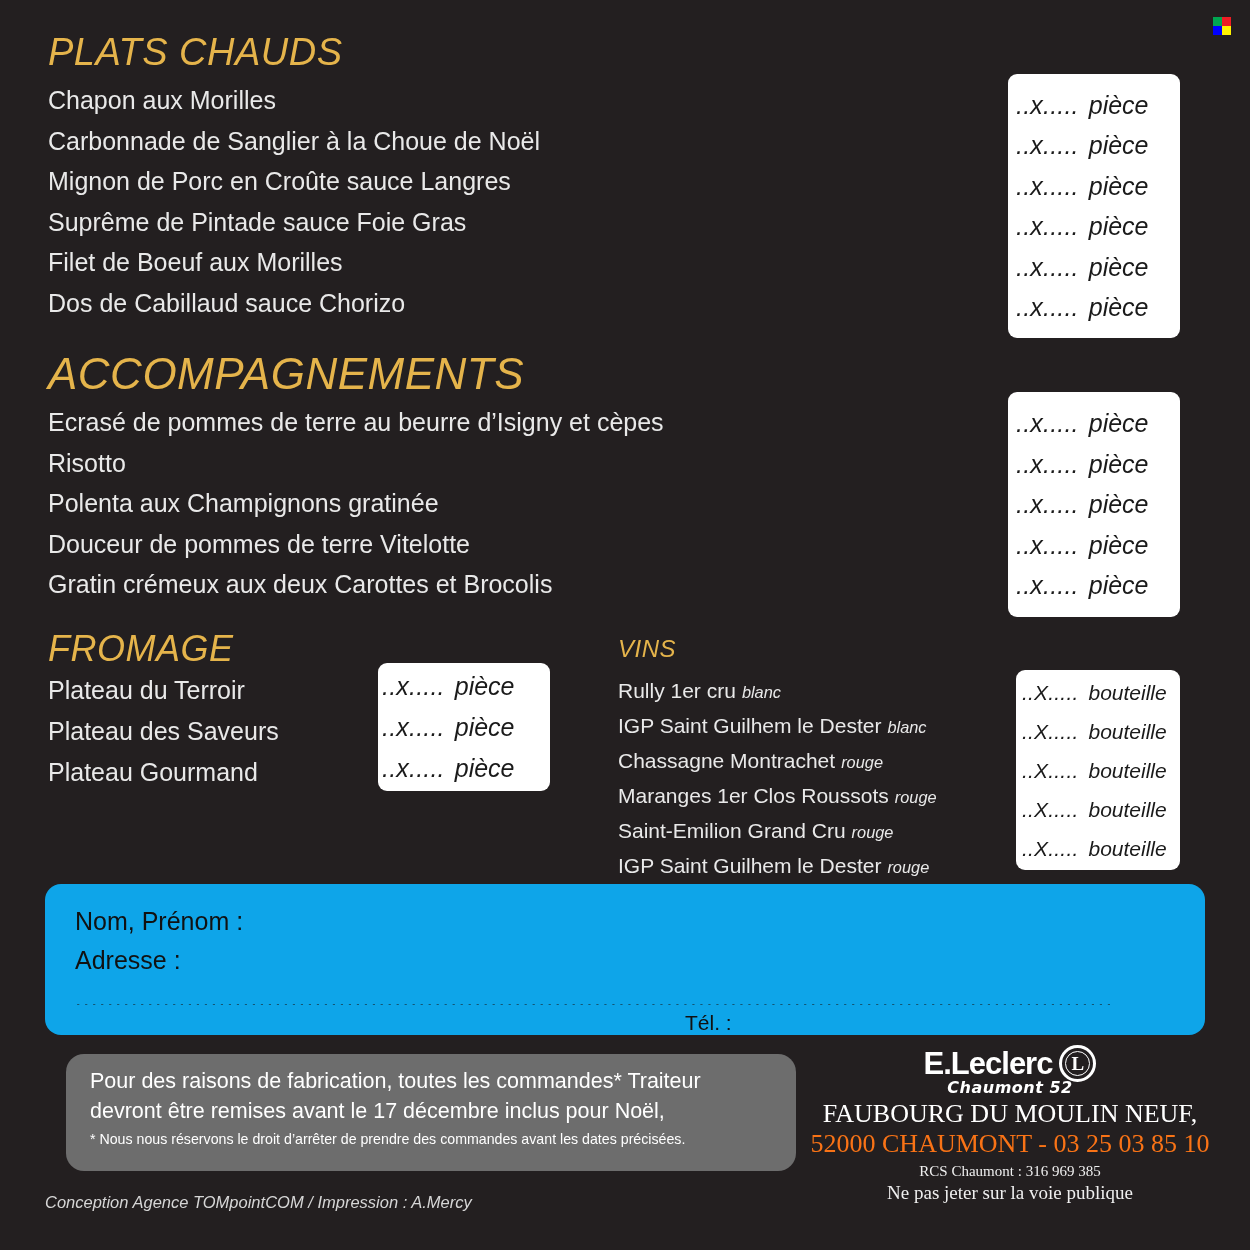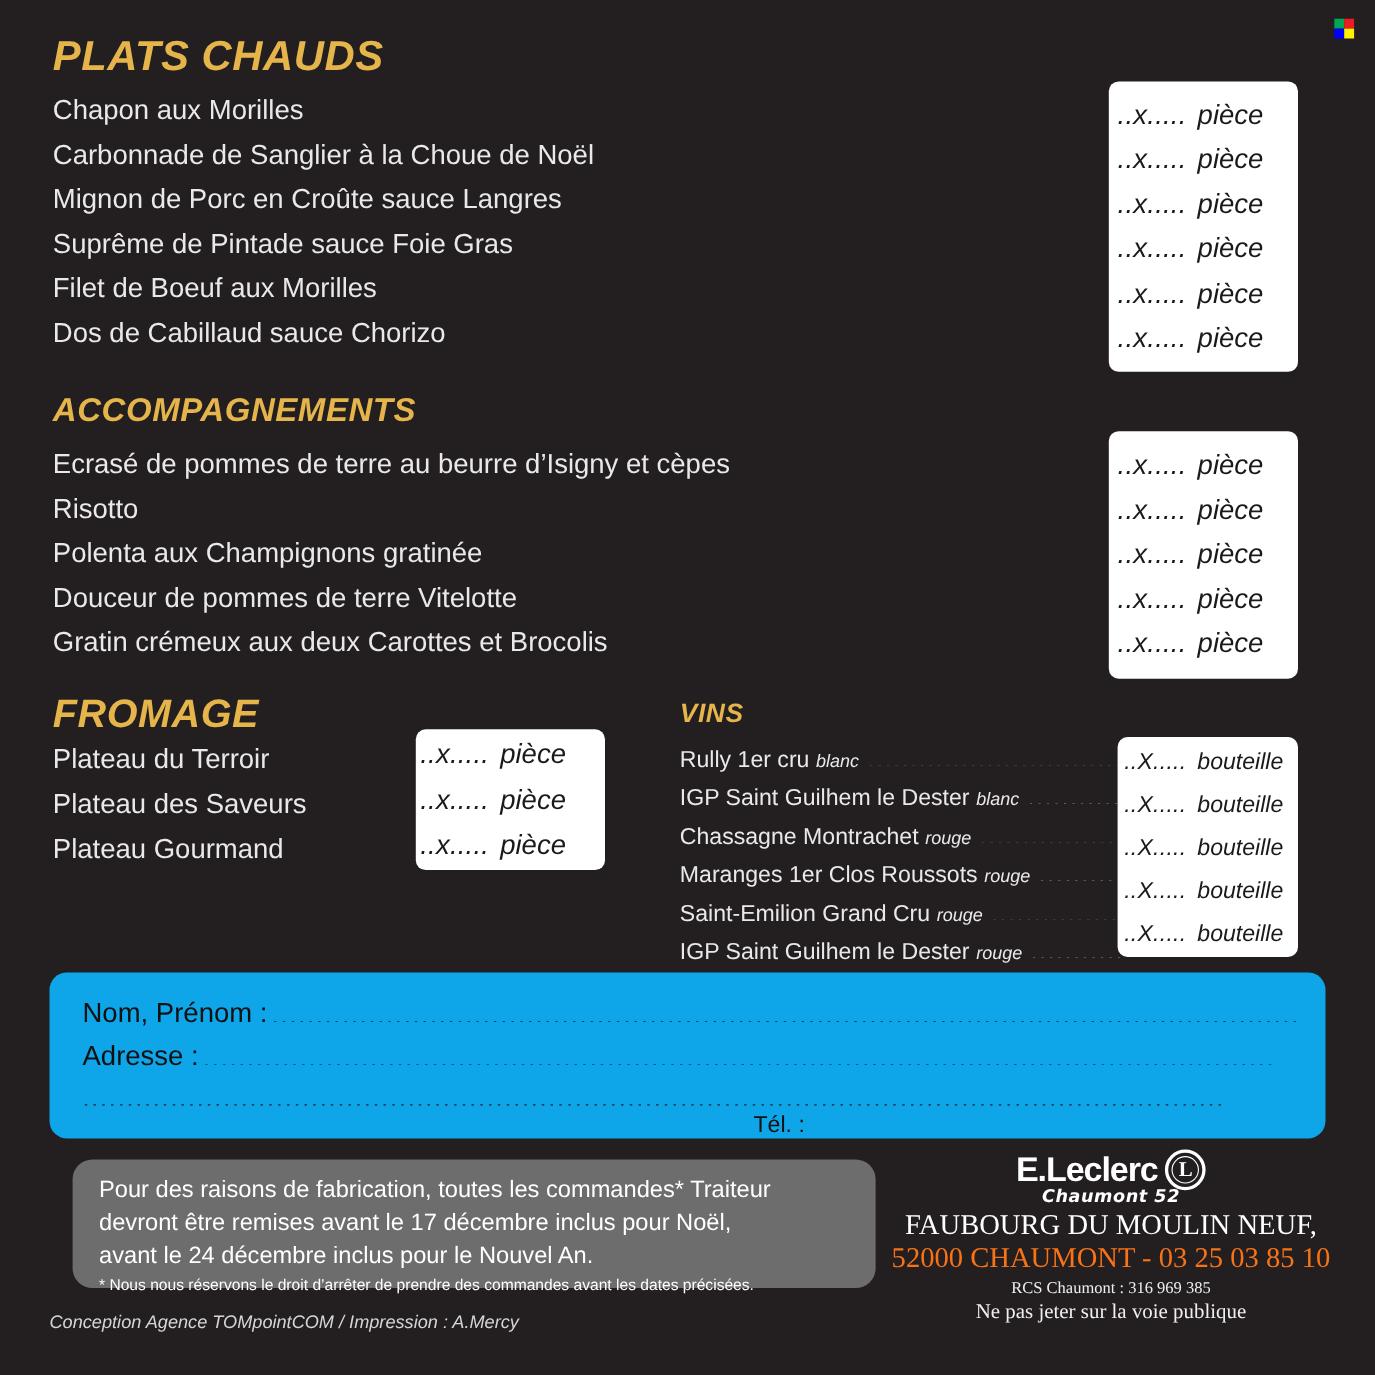--- a/index.html
+++ b/index.html
@@ -12,21 +12,21 @@
     overflow:hidden;
   }
 
   
   .regmark { position:absolute; top:17px; left:1213px; width:18px; height:18px;
              display:grid; grid-template-columns:9px 9px; grid-template-rows:9px 9px; }
   .regmark i { display:block; }
 
   
   .heading {
-    font-style:italic; font-weight:700; letter-spacing:0.5px;
+    font-style:italic; font-weight:400; letter-spacing:0.5px;
     color:#e5b44b; white-space:nowrap;
   }
 
   
   .menu-row {
     display:flex; align-items:baseline; white-space:nowrap;
   }
   .menu-row .nm { flex:0 0 auto; }
   .menu-row .qual { font-style:italic; font-size:.78em; padding-left:6px; }
   .leader {
@@ -153,21 +153,21 @@
     <span class="ux">..x.....</span>
     <span class="uw">pièce</span>
   </div>
   <div class="ul">
     <span class="ux">..x.....</span>
     <span class="uw">pièce</span>
   </div>
 </div>
 
 <div style="position:absolute;left:48px;top:352px;width:965px;">
-  <div class="heading" style="font-size:30px;line-height:44px;">ACCOMPAGNEMENTS</div>
+  <div class="heading" style="font-size:44px;line-height:44px;">ACCOMPAGNEMENTS</div>
   <div style="margin-top:6px;font-size:25px;line-height:40.5px;">
     <div class="menu-row">
       <span class="nm">Ecrasé de pommes de terre au beurre d’Isigny et cèpes</span>
       <span class="leader"></span>
     </div>
     <div class="menu-row">
       <span class="nm">Risotto</span>
       <span class="leader"></span>
     </div>
     <div class="menu-row">
@@ -315,21 +315,20 @@
   <div class="formline" style="font-size:21px;line-height:36px;align-items:center;">
     <span class="dots" style="margin-left:0;flex:0 0 592px;"></span>
     <span class="lbl" style="padding-left:18px;">Tél. :</span>
     <span class="dots" style="flex:0 0 300px;"></span>
   </div>
 </div>
 
 <div class="notice" style="left:66px;top:1054px;width:730px;height:117px;padding:12px 22px 0 24px;">
   <div style="font-size:21.5px;line-height:30px;">Pour des raisons de fabrication, toutes les commandes* Traiteur</div>
   <div style="font-size:21.5px;line-height:30px;">devront être remises avant le 17 décembre  inclus pour Noël,</div>
-  <div style="font-size:21.5px;line-height:30px;">avant le 24 décembre inclus pour le Nouvel An.</div>
   <div style="font-size:14.2px;line-height:22px;margin-top:2px;">* Nous nous réservons le droit d’arrêter de prendre des commandes avant les dates précisées.</div>
 </div>
 
 <div class="leclerc" style="left:800px;top:1045px;width:420px;">
   <div class="lc-logo">
     <span class="lc-name">E.Leclerc</span>
     <span class="lc-badge">
       <span>L</span>
     </span>
   </div>

